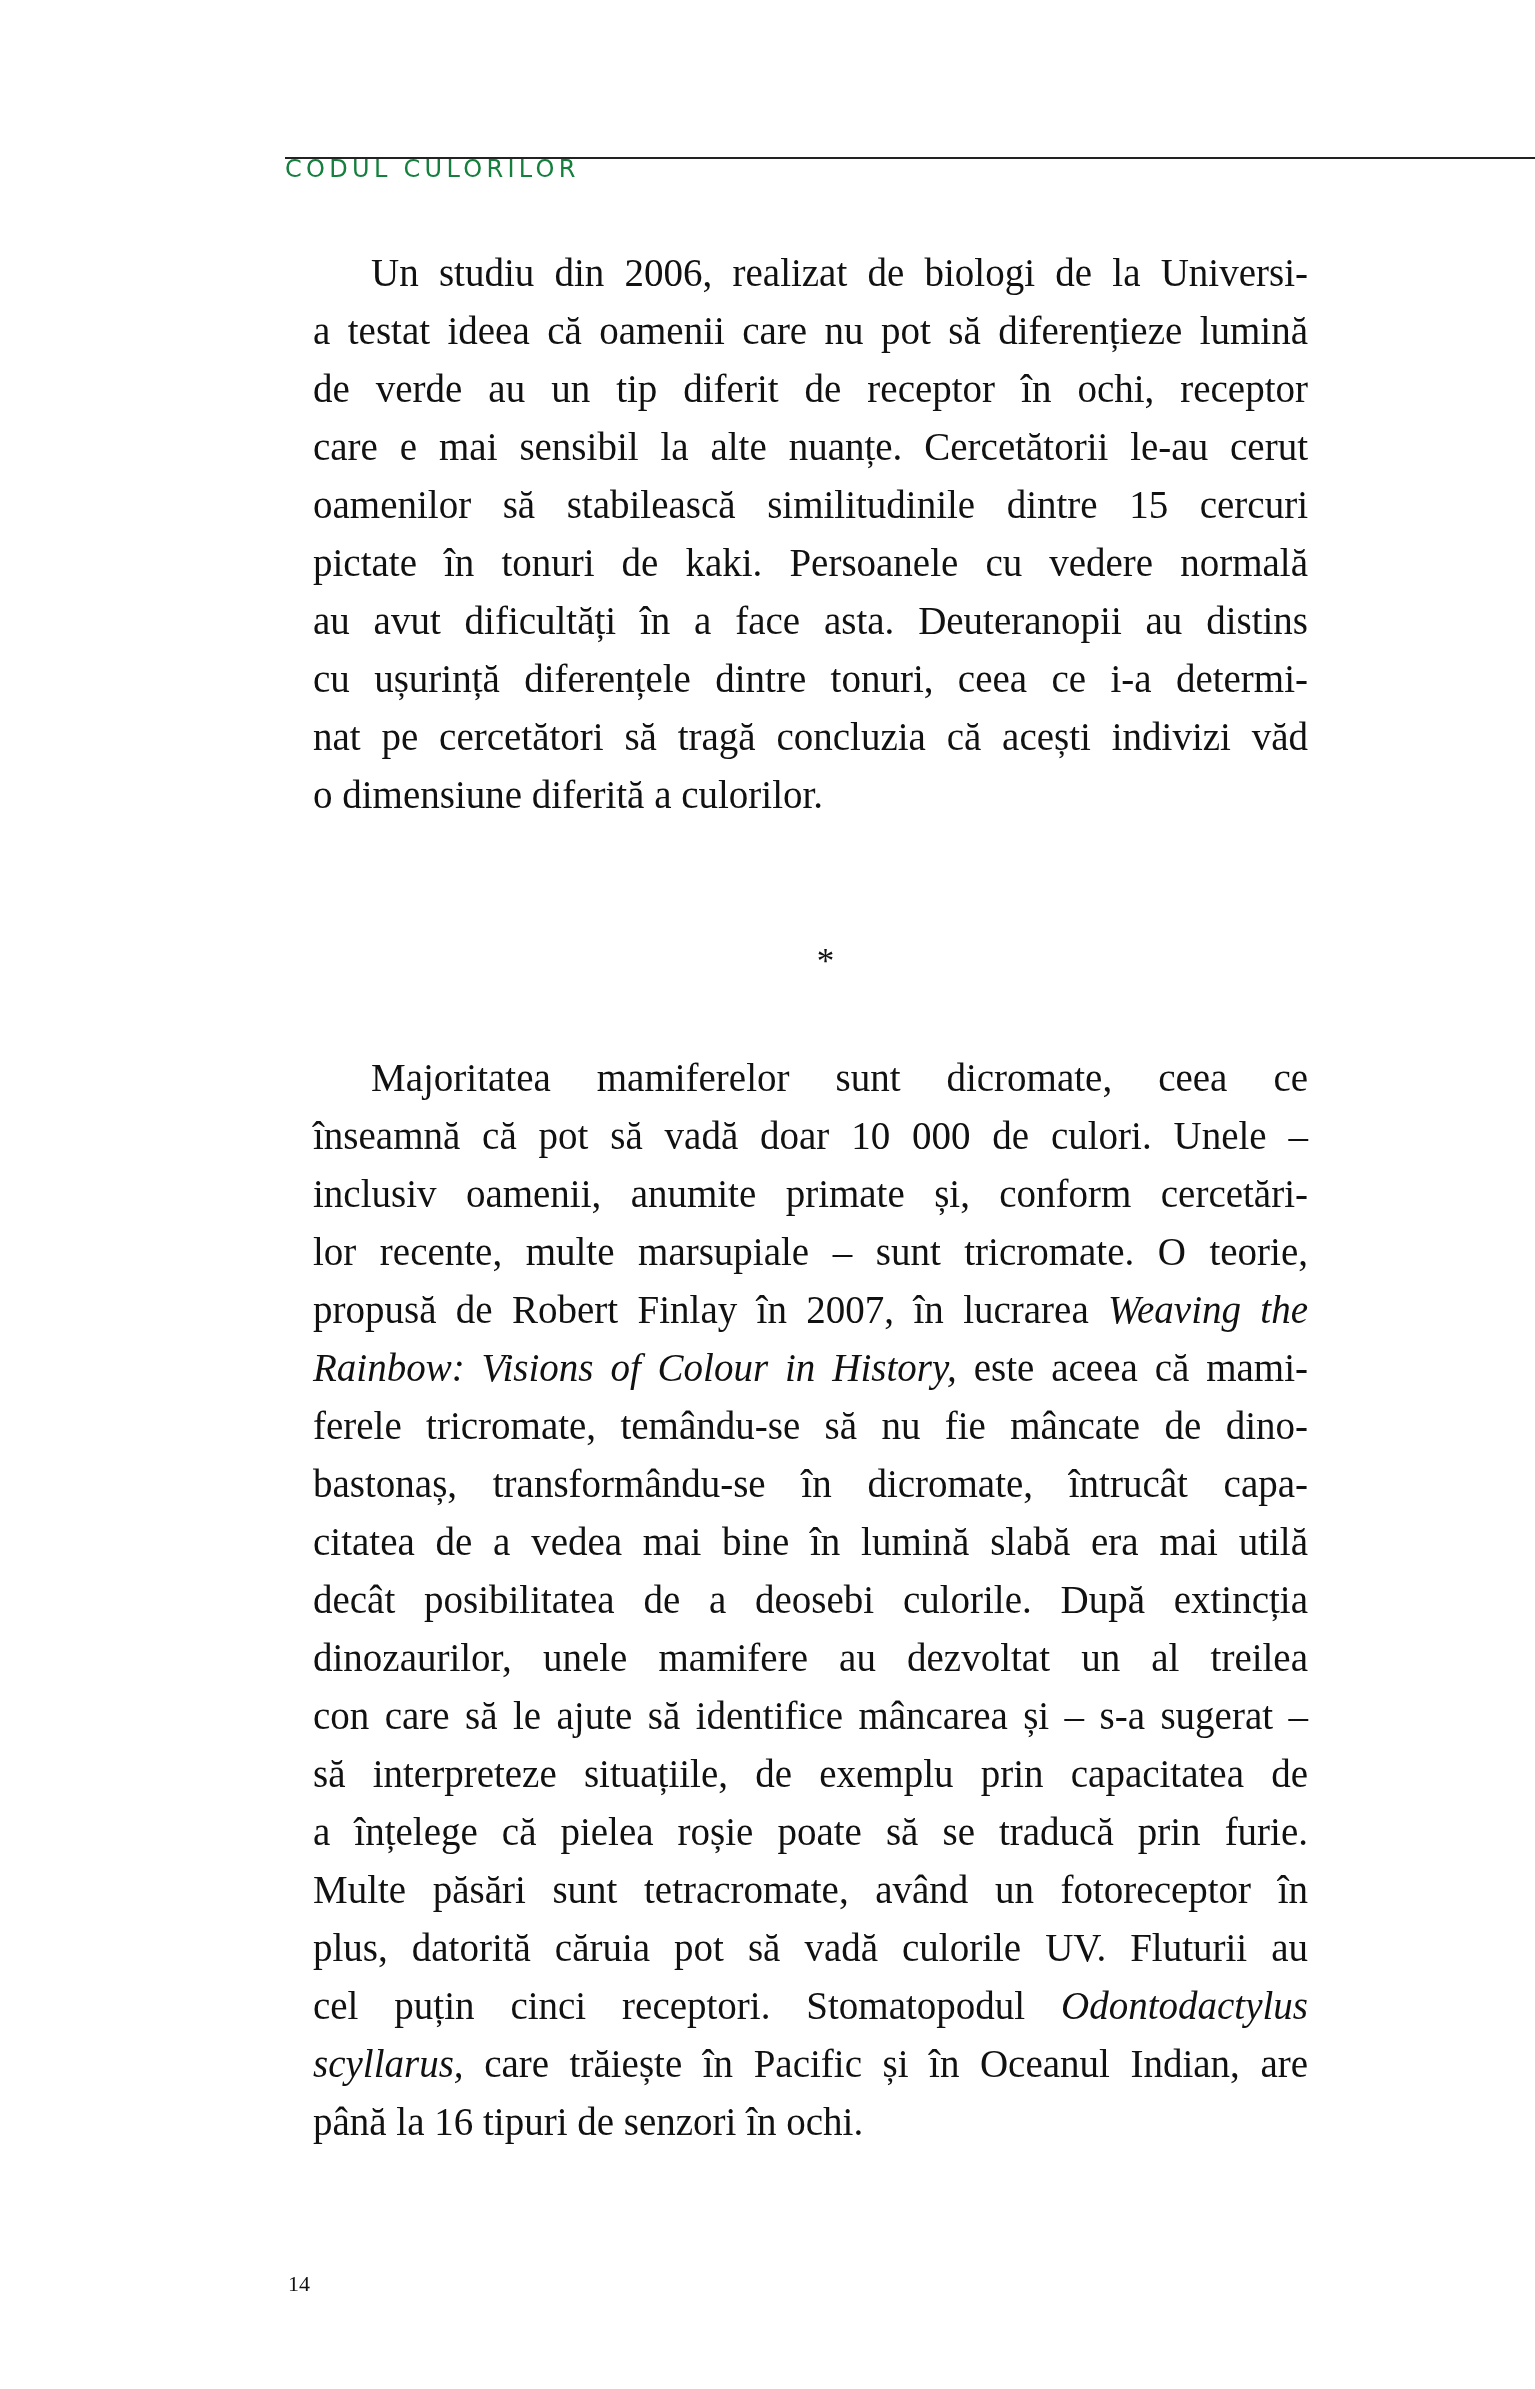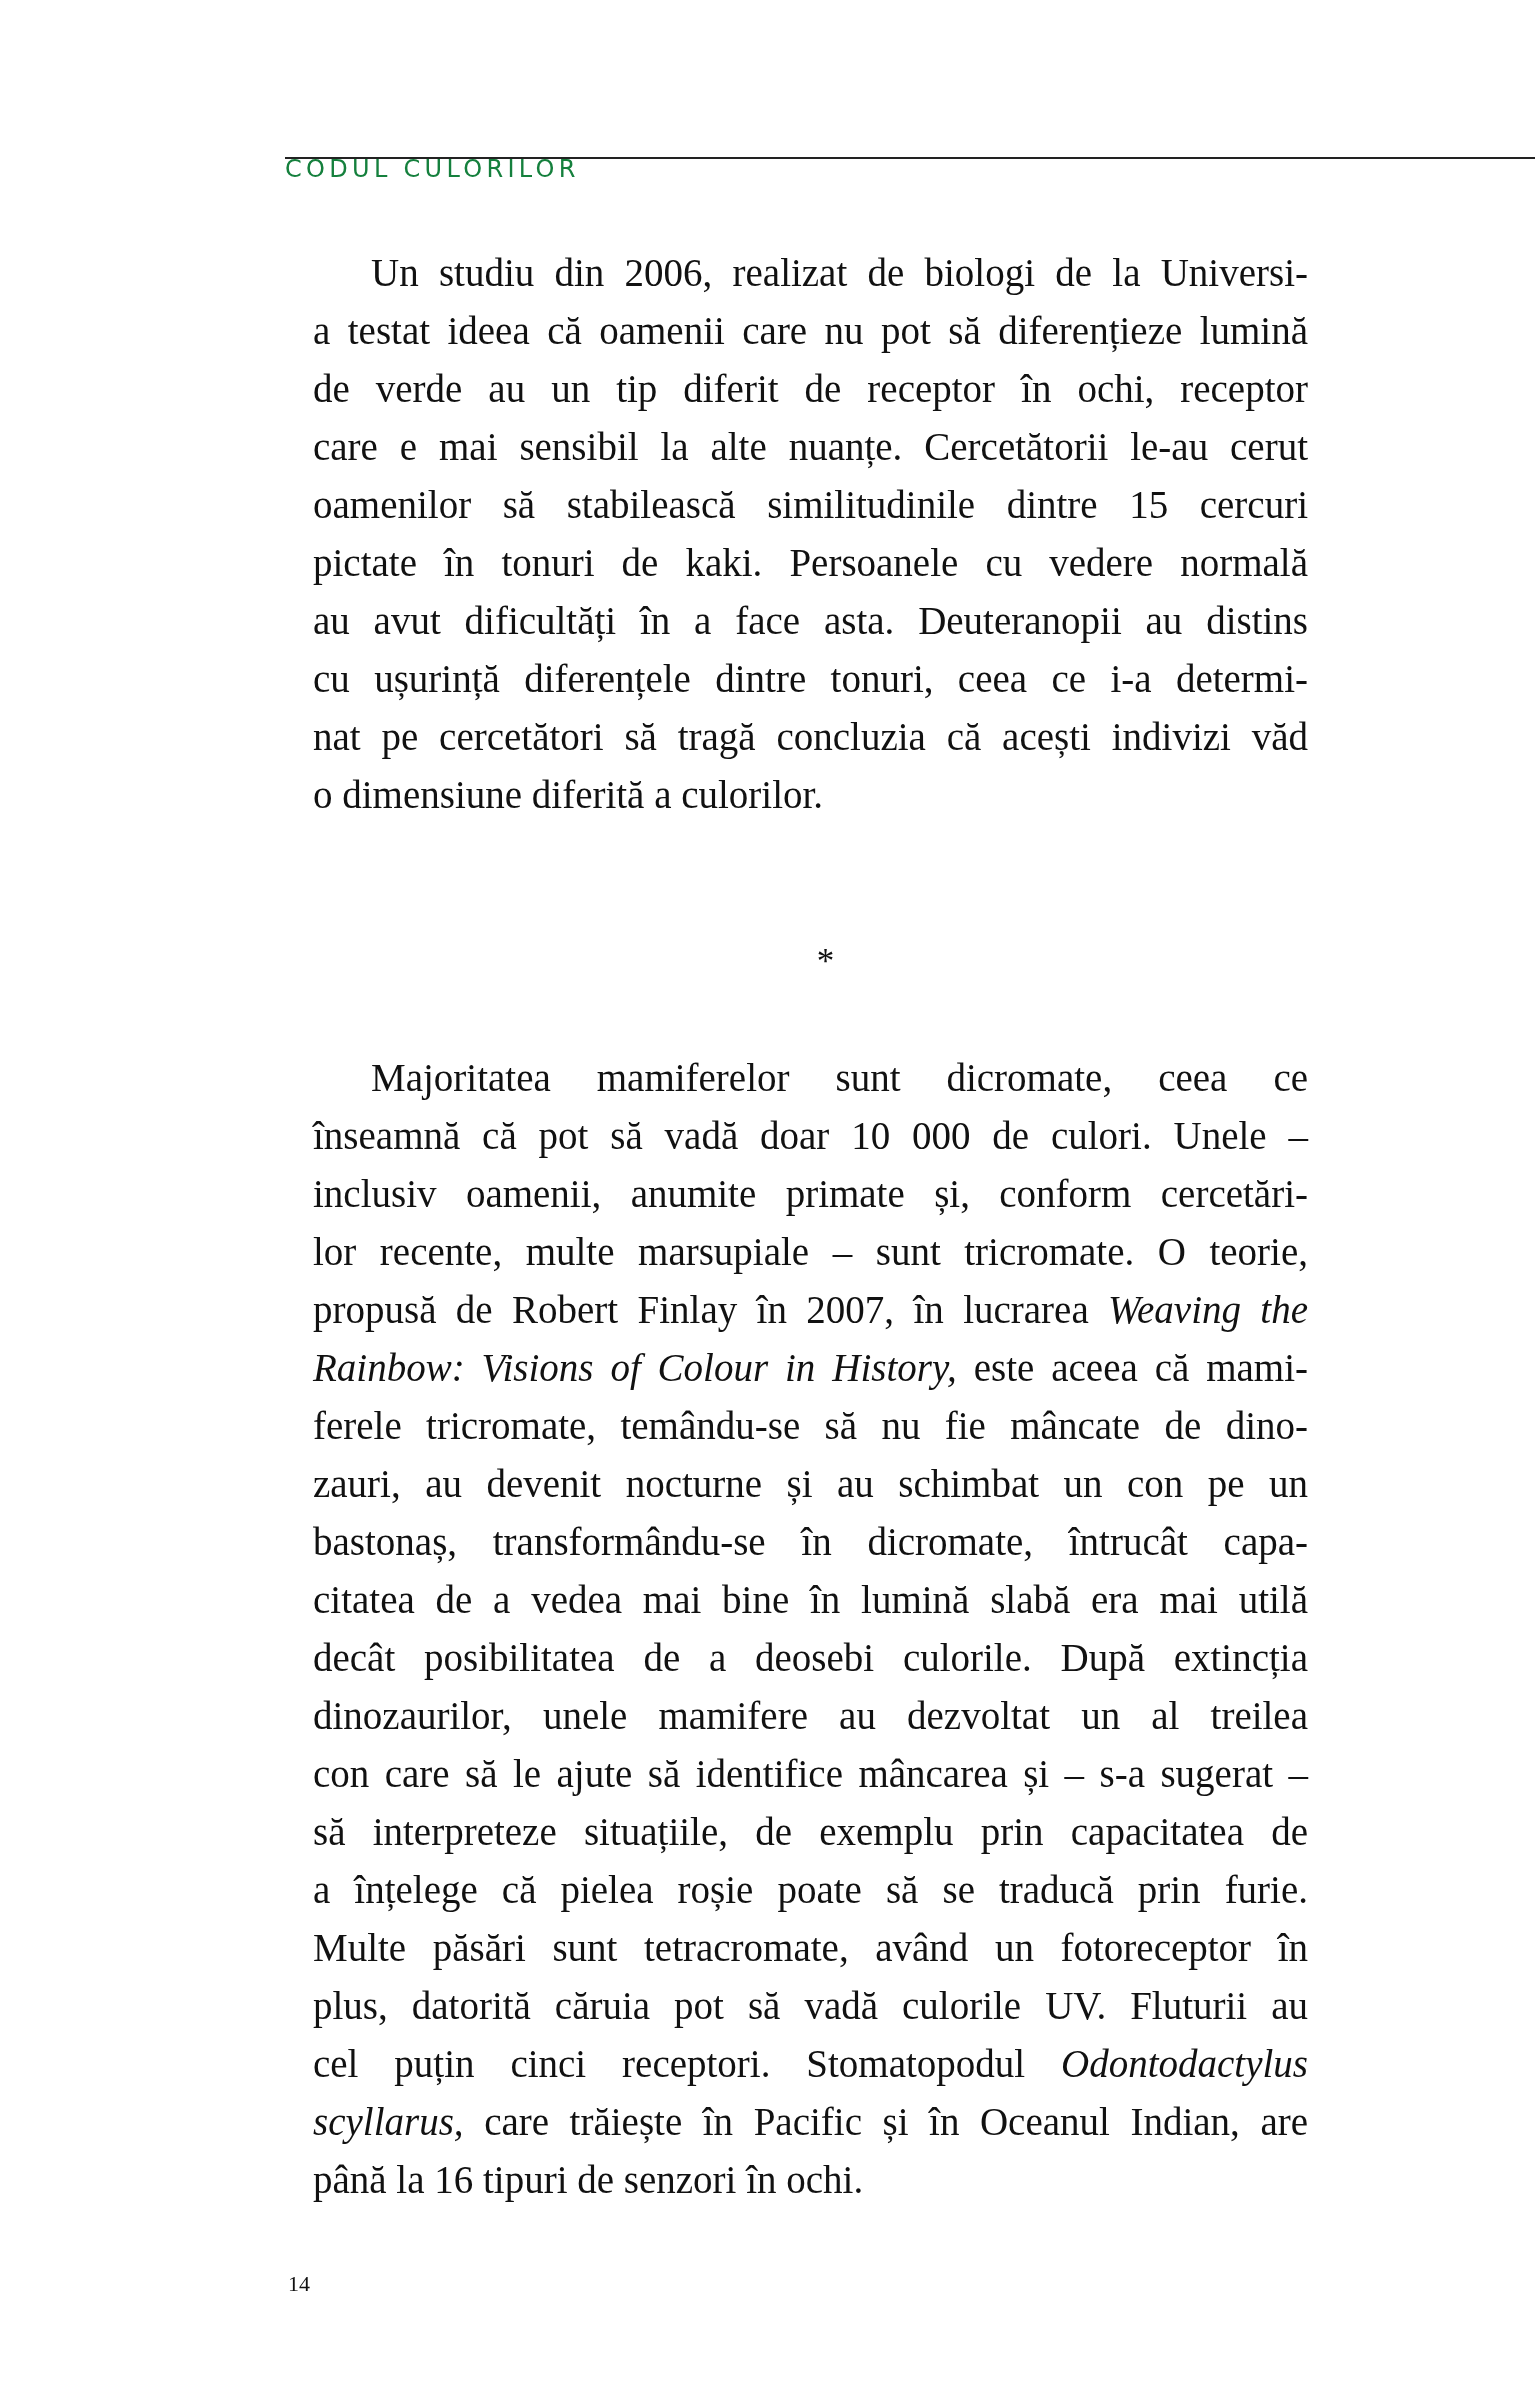--- a/index.html
+++ b/index.html
@@ -58,21 +58,20 @@
 <div class="separator"><span>*</span></div>
 
 <div class="para para2">
   <div class="line indent">Majoritatea mamiferelor sunt dicromate, ceea ce</div>
   <div class="line">înseamnă că pot să vadă doar 10 000 de culori. Unele –</div>
   <div class="line">inclusiv oamenii, anumite primate și, conform cercetări-</div>
   <div class="line">lor recente, multe marsupiale – sunt tricromate. O teorie,</div>
   <div class="line"><span>propusă de Robert Finlay în 2007, în lucrarea </span><i>Weaving the</i></div>
   <div class="line"><i>Rainbow: Visions of Colour in History,</i><span> este aceea că mami-</span></div>
   <div class="line">ferele tricromate, temându-se să nu fie mâncate de dino-</div>
-  <div class="line">zauri, au devenit nocturne și au schimbat un con pe un</div>
   <div class="line">bastonaș, transformându-se în dicromate, întrucât capa-</div>
   <div class="line">citatea de a vedea mai bine în lumină slabă era mai utilă</div>
   <div class="line">decât posibilitatea de a deosebi culorile. După extincția</div>
   <div class="line">dinozaurilor, unele mamifere au dezvoltat un al treilea</div>
   <div class="line">con care să le ajute să identifice mâncarea și – s-a sugerat –</div>
   <div class="line">să interpreteze situațiile, de exemplu prin capacitatea de</div>
   <div class="line">a înțelege că pielea roșie poate să se traducă prin furie.</div>
   <div class="line">Multe păsări sunt tetracromate, având un fotoreceptor în</div>
   <div class="line">plus, datorită căruia pot să vadă culorile UV. Fluturii au</div>
   <div class="line"><span>cel puțin cinci receptori. Stomatopodul </span><i>Odontodactylus</i></div>

